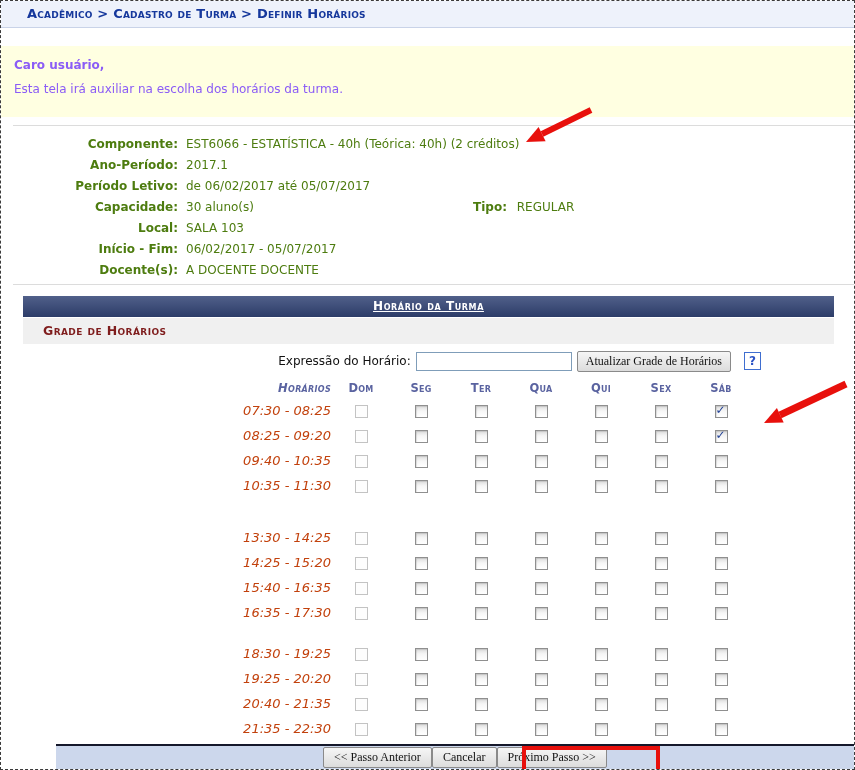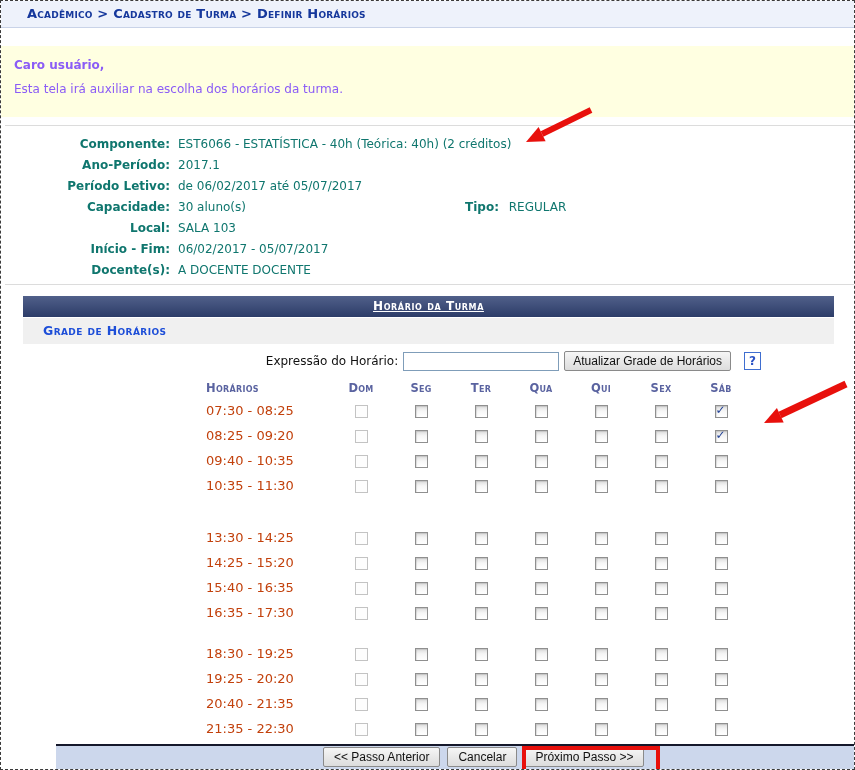--- a/index.html
+++ b/index.html
@@ -27,73 +27,73 @@
   
   .notice{
     position:absolute;top:45px;left:0;right:0;height:71px;
     background:#ffffe1;color:#8b5cf6;
   }
   .notice .greet{display:block;font-weight:bold;font-size:12px;padding:12px 0 0 13px;}
   .notice .msg{display:block;font-size:12px;padding:10px 0 0 13px;}
 
   
   .details{
-    position:absolute;top:124px;left:4px;right:0;height:160px;
+    position:absolute;top:124px;left:12px;right:0;height:160px;
     border-top:1px solid #dcdcdc;border-bottom:1px solid #dcdcdc;
-    padding-top:8px;box-sizing:border-box;font-size:12px;color:#0f766e;
+    padding-top:8px;box-sizing:border-box;font-size:12px;color:#4d7c0f;
   }
   .drow{position:relative;display:flex;height:21px;line-height:21px;white-space:nowrap;}
   .dlabel{width:165px;text-align:right;font-weight:bold;padding-right:6px;flex:none;}
   .dvalue{padding-left:2px;}
   .tipo-wrap{position:absolute;left:460px;top:0;}
   .tipo-wrap .dlabel{width:auto;padding-right:4px;display:inline;}
   .tipo-wrap .dvalue{display:inline;padding-left:2px;}
 
   
   .panel-title{
     position:absolute;top:295px;left:22px;width:811px;height:21px;
     background:linear-gradient(#51608a,#2c3c68);
     color:#fff;font-size:12px;font-weight:bold;font-variant:small-caps;
     text-align:center;line-height:21px;letter-spacing:.6px;text-decoration:underline;
   }
   .section-title{
     position:absolute;top:317px;left:22px;width:811px;height:26px;
-    background:#f0f0f0;color:#1d4ed8;font-size:12.5px;font-weight:bold;
+    background:#f0f0f0;color:#7f1d1d;font-size:12.5px;font-weight:bold;
     font-variant:small-caps;line-height:26px;letter-spacing:.4px;
   }
   .section-title span{padding-left:20px;}
 
   
   .expr-row{
     position:absolute;top:347px;left:0;width:760px;height:26px;
     display:flex;align-items:center;justify-content:flex-end;font-size:12px;color:#111;
   }
   .expr-row label{white-space:nowrap;margin-left:24px;}
   .expr-row input{
     margin-left:5px;width:150px;height:17px;border:1px solid #7f9db9;
     font-size:12px;padding:0 2px;background:#fff;
   }
   .btn{
     margin-left:5px;font-size:12px;color:#111;
     background:linear-gradient(#f6f6f6,#dcdcdc);
     border:1px solid #8a8a8a;border-radius:2px;padding:2px 8px;
-    font-family:Liberation Sans, sans-serif;cursor:pointer;white-space:nowrap;
+    font-family:Liberation Serif, serif;cursor:pointer;white-space:nowrap;
   }
   .help{
     margin-left:13px;width:15px;height:16px;display:inline-block;text-align:center;
     border:1px solid #3f6ed0;color:#2a52c4;font-weight:bold;font-size:12px;
     line-height:16px;background:#fff;cursor:pointer;
   }
 
   
   .grid{position:absolute;top:376px;left:205px;width:610px;}
   .grow{display:flex;height:25px;align-items:center;}
   .grid .head{height:21px;}
   .gcell{width:60px;flex:none;text-align:center;}
-  .tcell{width:125px;flex:none;text-align:left;}
+  .tcell{width:125px;flex:none;text-align:right;font-style:italic;}
   .hd{
     font-size:11.5px;font-weight:bold;font-variant:small-caps;
     color:#5a63a0;letter-spacing:.3px;
   }
   .time{font-size:13px;color:#c2410c;}
   .sp27{height:27px;}
   .sp16{height:16px;}
 
   .cb{
     display:inline-block;width:13px;height:13px;box-sizing:border-box;
@@ -106,21 +106,21 @@
     content:"✓";position:absolute;left:0px;top:-2px;
     color:#1f3f94;font-size:12px;font-weight:bold;line-height:13px;
   }
 
   
   .footer{
     position:absolute;top:743px;left:55px;right:0;bottom:0;
     background:#ccd7ec;border-top:2px solid #15182b;
   }
   .footer-buttons{
-    position:absolute;left:322px;top:746px;display:flex;gap:7px;align-items:center;
+    position:absolute;left:322px;top:746px;display:flex;align-items:center;
   }
   .footer-buttons .btn{margin-left:0;padding:2px 10px;}
 
   
   .anno{position:absolute;pointer-events:none;}
   .red-rect{
     position:absolute;left:521px;top:745px;width:130px;height:25px;
     border:4px solid #e8100c;pointer-events:none;
   }
 </style>

